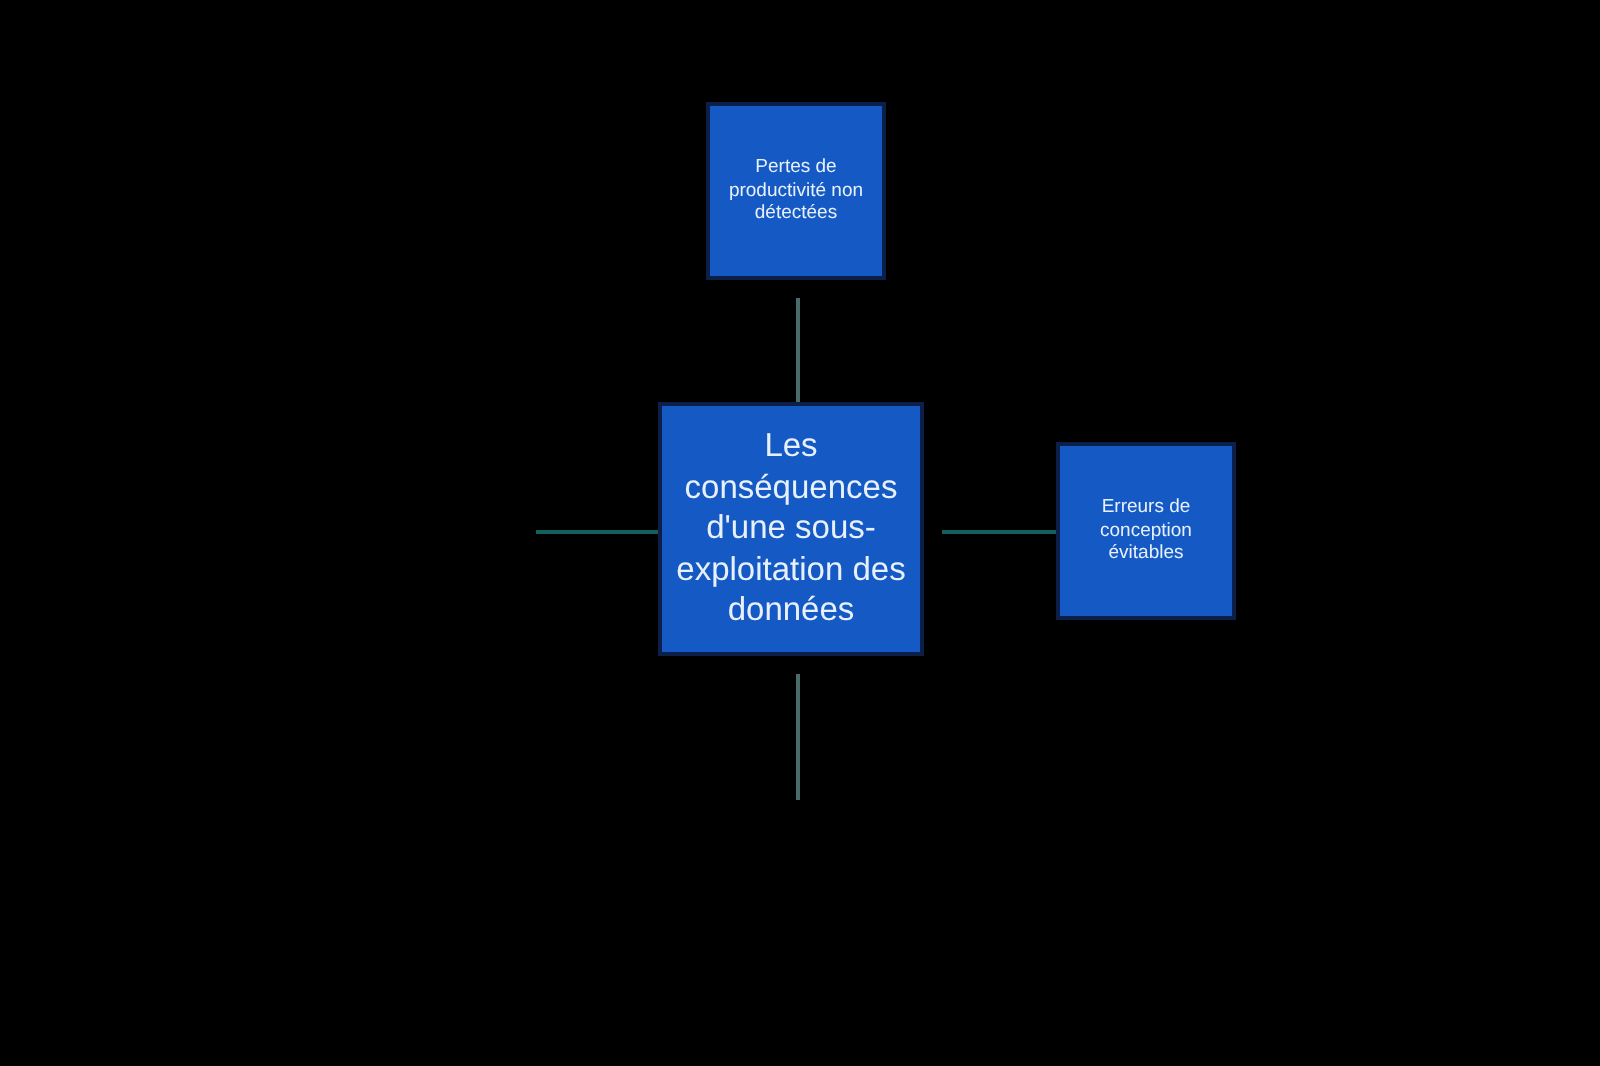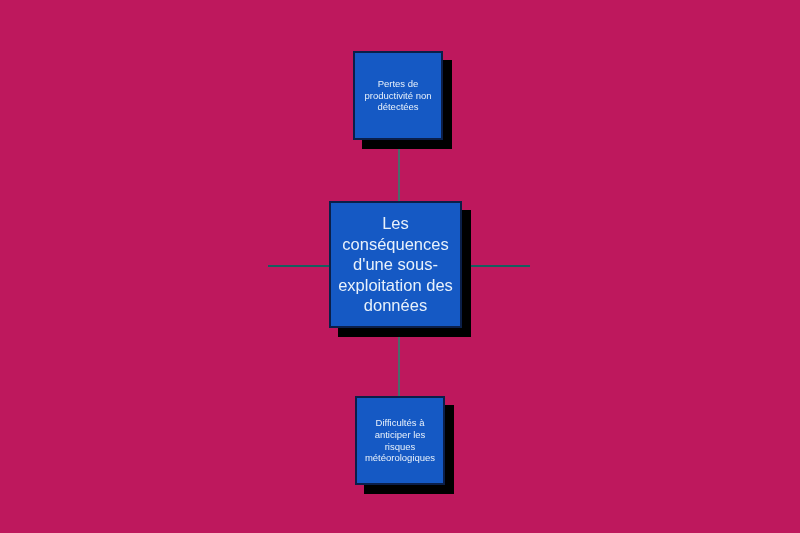--- a/index.html
+++ b/index.html
@@ -11,21 +11,21 @@
     width: 800px;
     height: 533px;
     background: #ffffff;
     font-family: "Liberation Sans", "DejaVu Sans", sans-serif;
     overflow: hidden;
   }
   #canvas {
     position: relative;
     width: 800px;
     height: 533px;
-    background: #be185d;
+    background: #000000;
   }
 
   
   .connector {
     position: absolute;
     background: #1d5b5b;
   }
   .connector.vertical {
     width: 2px;
     background: #4b6b6b;
@@ -109,18 +109,18 @@
 
   <div class="node" id="node-top">
     <span class="node-label">Pertes de productivité non détectées</span>
   </div>
 
 
   <div class="node" id="node-center">
     <span class="node-label">Les conséquences d'une sous-exploitation des données</span>
   </div>
 
+  <div class="node" id="node-right">
+    <span class="node-label">Erreurs de conception évitables</span>
+  </div>
 
-  <div class="node" id="node-bottom">
-    <span class="node-label">Difficultés à anticiper les risques météorologiques</span>
-  </div>
 
 </div>
 
 </body></html>

